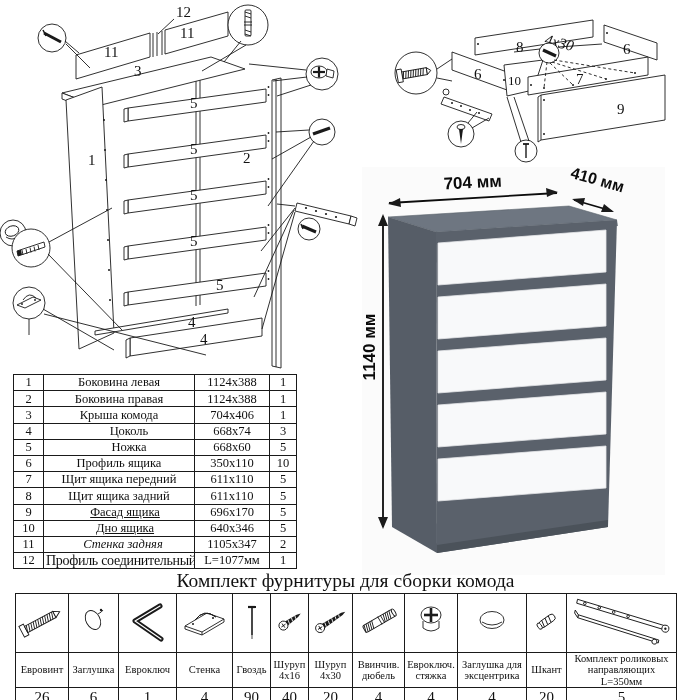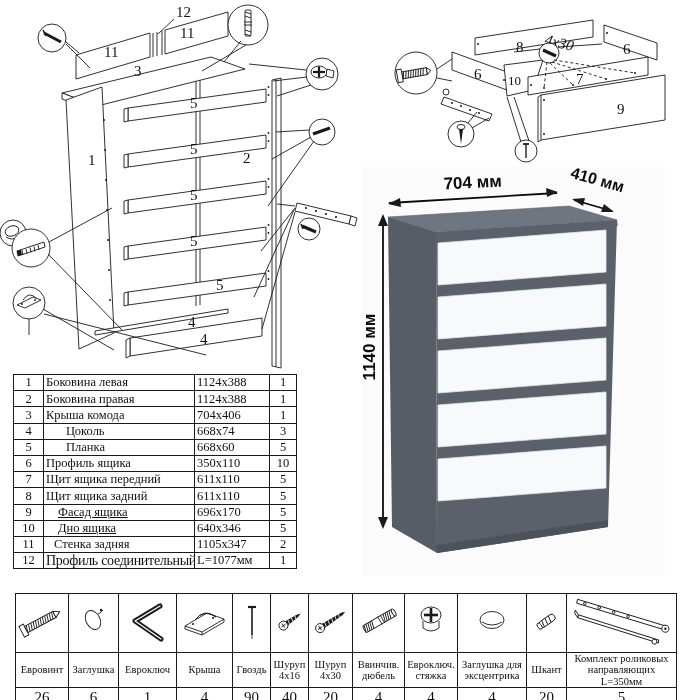--- a/index.html
+++ b/index.html
@@ -13,26 +13,26 @@
   .lbl-s{font-family:"Liberation Serif",serif;font-size:13px;fill:#111;}
   .note{font-family:"Liberation Serif",serif;font-size:15px;font-style:italic;fill:#111;}
   .dim{font-family:"Liberation Sans",sans-serif;font-weight:bold;font-size:17px;fill:#0b0b0b;}
   .dim-s{font-family:"Liberation Sans",sans-serif;font-weight:bold;font-size:16px;fill:#0b0b0b;}
 
   .parts-table{position:absolute;left:13px;top:374px;width:265px;border-collapse:collapse;
                table-layout:fixed;font-size:12.5px;}
   .parts-table td{border:1px solid #1a1a1a;height:15.2px;padding:0 2px;line-height:1;
                   white-space:nowrap;overflow:hidden;}
   .c-num{width:25px;text-align:center;}
-  .c-name{width:146px;text-align:left;}
-  .c-size{width:70px;}
+  .c-name{width:146px;text-align:center;}
+  .c-size{width:70px;text-align:center;}
   .c-qty{width:22px;text-align:center;}
   tr.ind20 .c-name{padding-left:22px;}
   tr.ind13 .c-name{padding-left:14px;text-decoration:underline;}
-  tr.ind9  .c-name{padding-left:10px;}
+  tr.ind9  .c-name{padding-left:10px;font-style:italic;}
   tr.cond  .c-name{font-size:14px;letter-spacing:-0.3px;}
 
   .hw-title{position:absolute;left:15px;top:570px;width:661px;text-align:center;
             font-size:19.5px;line-height:22px;}
   .hw-table{position:absolute;left:15px;top:593px;width:661px;border-collapse:collapse;
             table-layout:fixed;}
   .hw-table td{border:1px solid #1a1a1a;text-align:center;vertical-align:middle;padding:0;}
   .hw-icons td{height:55px;}
   .hw-names td{height:23px;font-size:10.5px;line-height:1.08;}
   .hw-qty td{height:20px;font-size:15px;}
@@ -331,21 +331,21 @@
           <td class="c-qty">1</td>
         </tr>
   <tr class="ind20">
           <td class="c-num">4</td>
           <td class="c-name">Цоколь</td>
           <td class="c-size">668x74</td>
           <td class="c-qty">3</td>
         </tr>
   <tr class="ind20">
           <td class="c-num">5</td>
-          <td class="c-name">Планка</td>
+          <td class="c-name">Ножка</td>
           <td class="c-size">668x60</td>
           <td class="c-qty">5</td>
         </tr>
   <tr>
           <td class="c-num">6</td>
           <td class="c-name">Профиль ящика</td>
           <td class="c-size">350x110</td>
           <td class="c-qty">10</td>
         </tr>
   <tr>
@@ -380,20 +380,21 @@
         </tr>
   <tr class="cond">
           <td class="c-num">12</td>
           <td class="c-name">Профиль соединительный</td>
           <td class="c-size">L=1077мм</td>
           <td class="c-qty">1</td>
         </tr>
   </tbody>
 </table>
 
+<div class="hw-title">Комплект фурнитуры для сборки комода</div>
 
 <table class="hw-table">
   <colgroup>
     <col style="width:53px">
         <col style="width:50px">
         <col style="width:58px">
         <col style="width:56px">
     <col style="width:38px">
         <col style="width:38px">
         <col style="width:44px">
@@ -498,21 +499,21 @@
         <polygon class="fw" points="-44,3 40,11 40,14 -44,6"></polygon>
         <polygon class="fw" points="-48,-1 -44,3 -44,6 -48,2"></polygon>
         <circle class="fw" cx="36" cy="13.5" r="2.5"></circle>
               </g>
             </svg></td>
   </tr>
   <tr class="hw-names">
     <td>Евровинт</td>
     <td>Заглушка</td>
     <td>Евроключ</td>
-    <td>Крыша</td>
+    <td>Стенка</td>
     <td>Гвоздь</td>
     <td>Шуруп 4х16</td>
     <td>Шуруп 4х30</td>
     <td>Ввинчив. дюбель</td>
     <td>Евроключ. стяжка</td>
     <td>Заглушка для эксцентрика</td>
     <td>Шкант</td>
     <td>Комплект роликовых направляющих L=350мм</td>
   </tr>
   <tr class="hw-qty">

